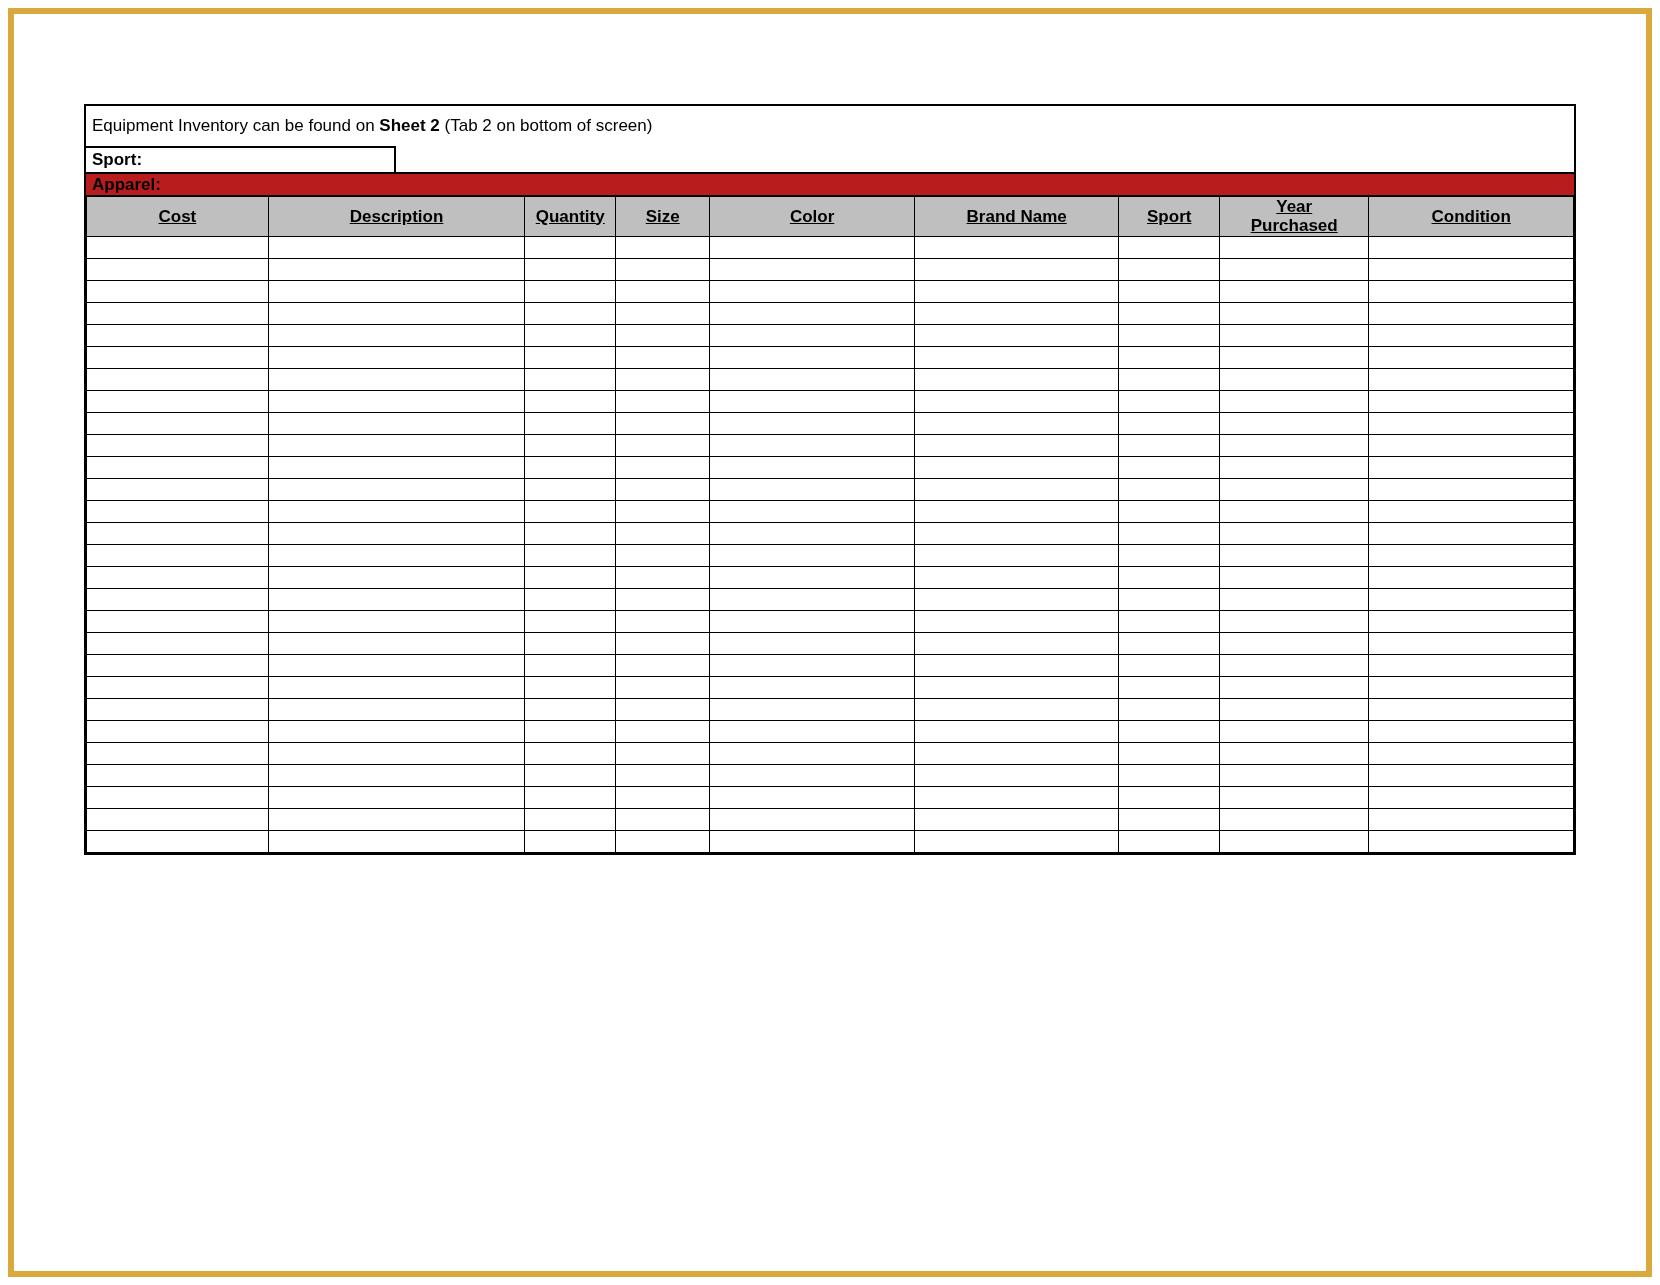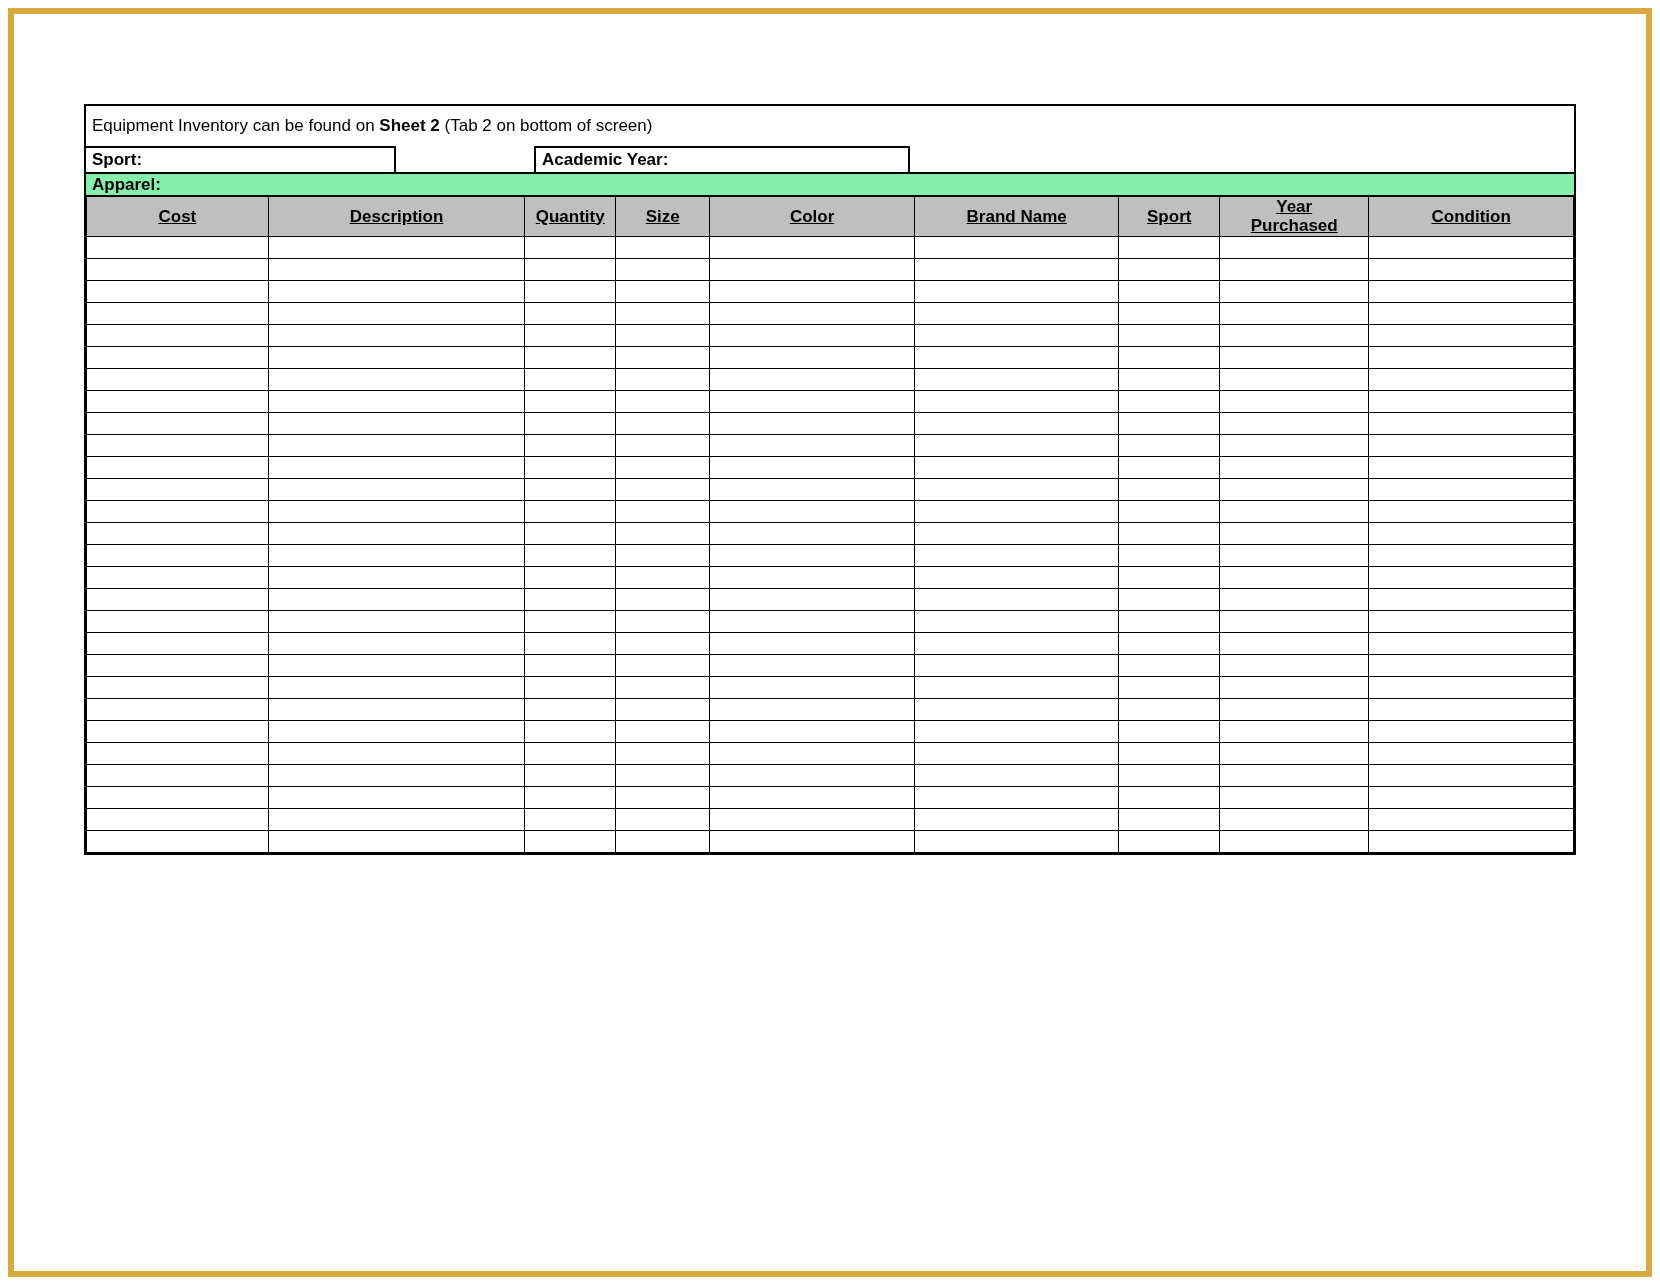--- a/index.html
+++ b/index.html
@@ -62,21 +62,21 @@
     .info-box.sport {
       width: 310px;
       margin-left: 0;
       border-left: 0;
     }
     .info-box.year {
       width: 376px;
       margin-left: 138px;
     }
     .apparel-row {
-      background: #86efac;
+      background: #b91c1c;
       font-size: 17px;
       font-weight: bold;
       padding: 1px 6px;
       border-bottom: 1px solid #000;
       height: 22px;
       display: flex;
       align-items: center;
     }
     table.grid {
       width: 100%;
@@ -120,23 +120,20 @@
   <div class="sheet">
 
 
     <div class="note-row">
       <span>Equipment Inventory can be found on </span><b>Sheet 2</b><span> (Tab 2 on bottom of screen)</span>
     </div>
 
     <div class="info-row">
       <div class="info-box sport">
         <span>Sport:</span>
-      </div>
-      <div class="info-box year">
-        <span>Academic Year:</span>
       </div>
     </div>
 
     <div class="apparel-row">Apparel:</div>
 
     <table class="grid">
       <colgroup>
         <col class="col-item">
         <col class="col-desc">
         <col class="col-qty">

